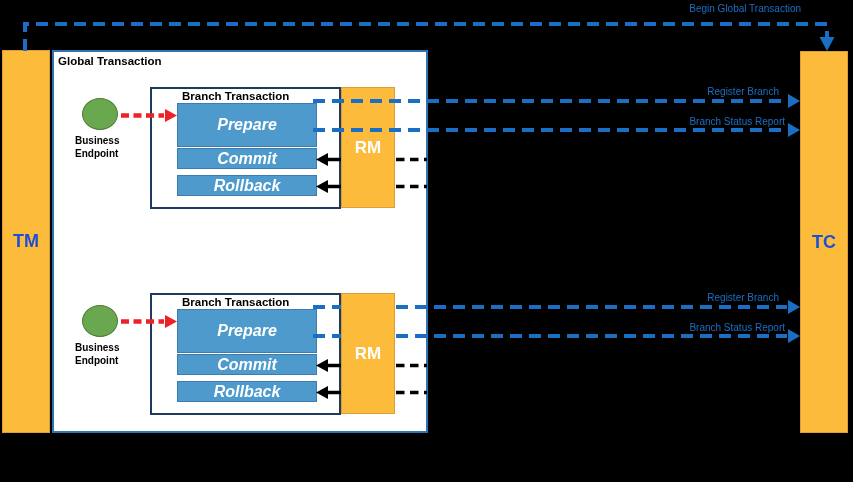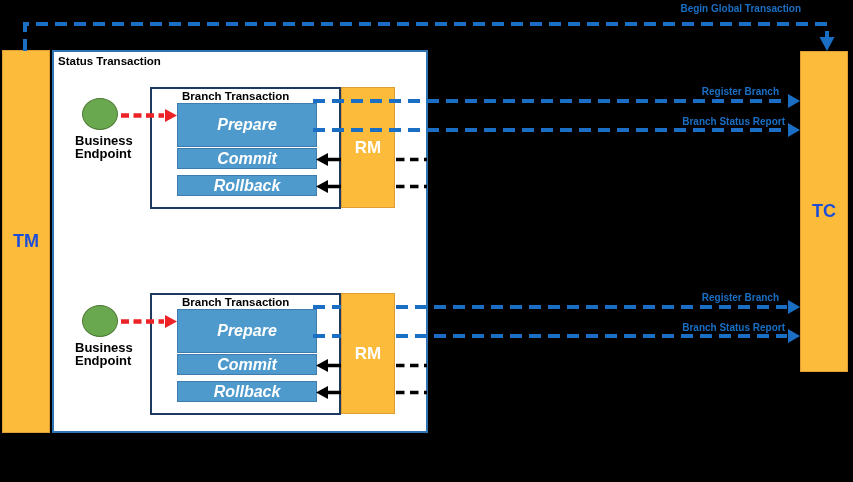--- a/index.html
+++ b/index.html
@@ -48,47 +48,47 @@
     background:var(--orange-fill); border:1px solid var(--orange-border); box-sizing:border-box;
     display:flex; align-items:center; justify-content:center;
     color:#fff; font-weight:bold; font-size:17px;
   }
   .endpoint-circle{
     position:absolute; left:82px; width:36px; height:32px; border-radius:50%;
     background:var(--green-fill); border:1.5px solid var(--green-border); box-sizing:border-box;
   }
   .endpoint-label{
     position:absolute; left:75px; width:62px; color:#000;
-    font-weight:bold; font-size:13px; line-height:13px;
+    font-weight:bold; font-size:10px; line-height:13px;
   }
   .blue-label{
     position:absolute; color:var(--label-blue);
-    font-weight:bold; font-size:10px; white-space:nowrap; text-align:center;
+    font-weight:normal; font-size:10px; white-space:nowrap; text-align:center;
   }
   svg.overlay{position:absolute; left:0; top:0; pointer-events:none;}
   .dash-blue{stroke:var(--arrow-blue); stroke-width:4; stroke-dasharray:12 7; fill:none;}
   .fill-blue{fill:var(--arrow-blue); stroke:none;}
   .dash-black{stroke:#000; stroke-width:3.5; stroke-dasharray:8.5 5.5; fill:none;}
   .solid-black{stroke:#000; stroke-width:3.5; fill:none;}
   .fill-black{fill:#000; stroke:none;}
   .dash-red{stroke:var(--arrow-red); stroke-width:4.5; stroke-dasharray:8 4.5; fill:none;}
   .fill-red{fill:var(--arrow-red); stroke:none;}
 </style>
 </head>
 <body>
 
 <div class="stage">
 
   <div class="global-box"></div>
-  <div class="global-title">Status Transaction</div>
+  <div class="global-title">Global Transaction</div>
 
   <div class="vbar" style="left:2px; top:50px; height:383px;">
     <span>TM</span>
   </div>
-  <div class="vbar" style="left:800px; top:51px; height:321px;">
+  <div class="vbar" style="left:800px; top:51px; height:382px;">
     <span>TC</span>
   </div>
 
   <div class="branch-box" style="top:87px;">
     <div class="branch-title">Branch Transaction</div>
     <div class="pbox" style="top:14px;">Prepare</div>
     <div class="pbox small" style="top:59px;">Commit</div>
     <div class="pbox small" style="top:86px;">Rollback</div>
   </div>
   <div class="rm-box" style="top:87px;">

